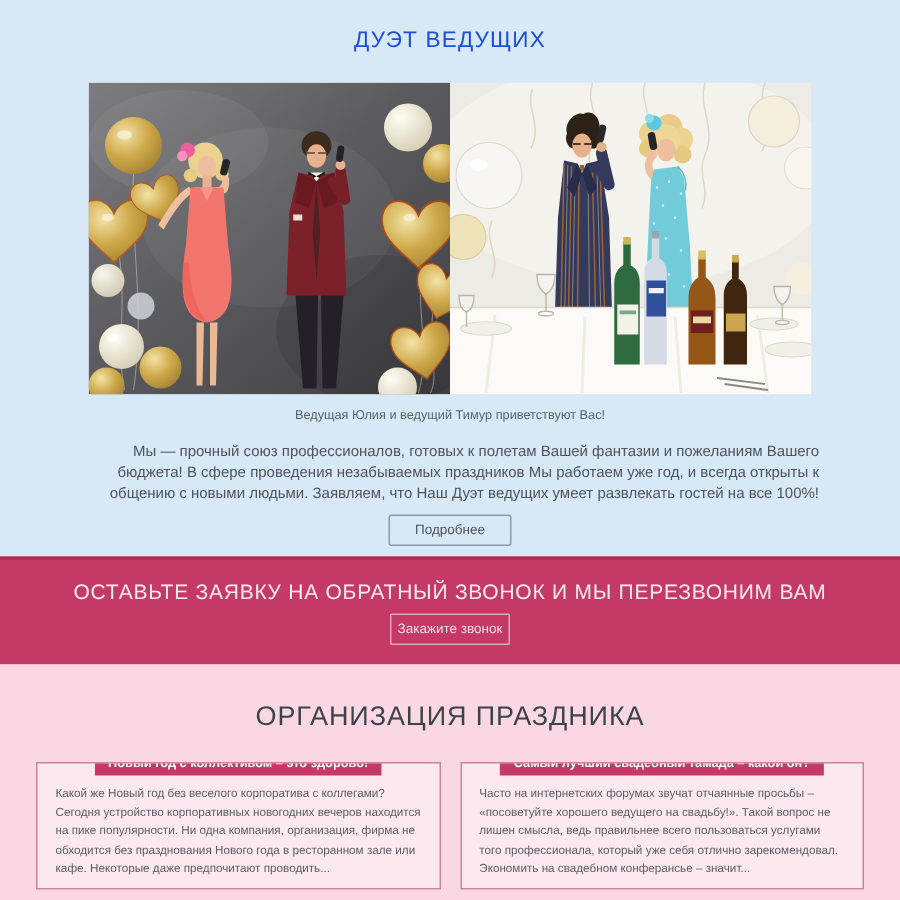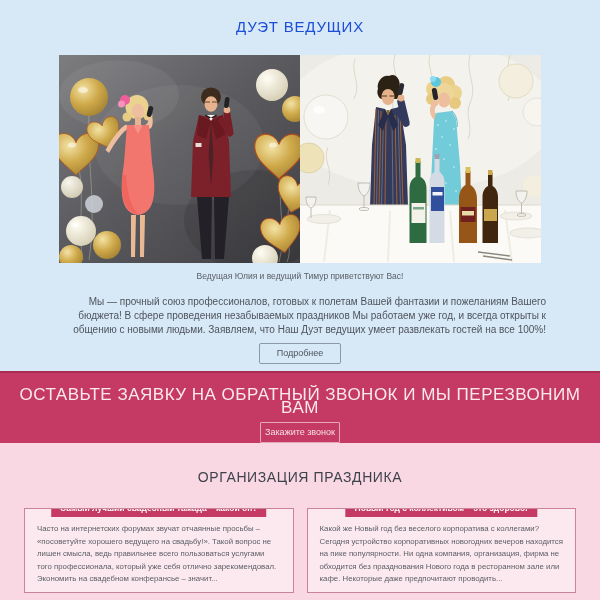--- a/index.html
+++ b/index.html
@@ -26,33 +26,33 @@
   }
   .btn-more{
     margin-top:6px;background:transparent;border:1px solid #8d99a5;border-radius:2px;
     color:#4e545c;font-size:9px;padding:5px 17px;cursor:pointer;
     font-family:inherit;line-height:1;
   }
 
   
   .banner{height:72px;background:#c43a64;border-top:2px solid #a92c52;text-align:center;}
   .banner h2{
-    margin:0;padding-top:15px;font-size:17px;line-height:13px;font-weight:400;
+    margin:0;padding-top:15px;font-size:14px;line-height:13px;font-weight:400;
     color:#fbe9ef;letter-spacing:.5px;
   }
   .btn-call{
     margin-top:8px;background:transparent;border:1px solid #e3a8bc;border-radius:1px;
     color:#f6dde6;font-size:9px;padding:5px 4px;cursor:pointer;
     font-family:inherit;line-height:1;
   }
 
   
   .org{height:157px;background:#f9d8e3;text-align:center;}
   .org h2{
-    margin:0;padding-top:26px;font-size:14px;line-height:17px;font-weight:400;
+    margin:0;padding-top:26px;font-size:18px;line-height:17px;font-weight:400;
     color:#3e434b;letter-spacing:.6px;
   }
   .cards{display:flex;gap:13px;margin:22px 24px 0;text-align:left;}
   .card{
     position:relative;flex:1;background:#fbe9ef;border:1px solid #c9849c;
     height:85px;box-sizing:border-box;padding:14px 12px 0;overflow:hidden;
   }
   .card-header{
     position:absolute;top:-9px;left:50%;transform:translateX(-50%);
     background:#c43a64;color:#fff;font-size:8.5px;font-weight:bold;
@@ -281,24 +281,24 @@
 
   <section class="banner">
     <h2>ОСТАВЬТЕ ЗАЯВКУ НА ОБРАТНЫЙ ЗВОНОК И МЫ ПЕРЕЗВОНИМ ВАМ</h2>
     <button class="btn-call">Закажите звонок</button>
   </section>
 
   <section class="org">
     <h2>ОРГАНИЗАЦИЯ ПРАЗДНИКА</h2>
     <div class="cards">
       <article class="card">
+        <div class="card-header">Новый год с коллективом – это здорово!</div>
+        <div class="card-text">Какой же Новый год без веселого корпоратива с коллегами? Сегодня устройство корпоративных новогодних вечеров находится на пике популярности. Ни одна компания, организация, фирма не обходится без празднования Нового года в ресторанном зале или кафе. Некоторые даже предпочитают проводить...</div>
+      </article>
+      <article class="card">
         <div class="card-header">Самый лучший свадебный тамада – какой он?</div>
         <div class="card-text">Часто на интернетских форумах звучат отчаянные просьбы – «посоветуйте хорошего ведущего на свадьбу!». Такой вопрос не лишен смысла, ведь правильнее всего пользоваться услугами того профессионала, который уже себя отлично зарекомендовал.
 Экономить на свадебном конферансье – значит...</div>
       </article>
-      <article class="card">
-        <div class="card-header">Новый год с коллективом – это здорово!</div>
-        <div class="card-text">Какой же Новый год без веселого корпоратива с коллегами? Сегодня устройство корпоративных новогодних вечеров находится на пике популярности. Ни одна компания, организация, фирма не обходится без празднования Нового года в ресторанном зале или кафе. Некоторые даже предпочитают проводить...</div>
-      </article>
     </div>
   </section>
 
 </div>
 
 </body></html>

